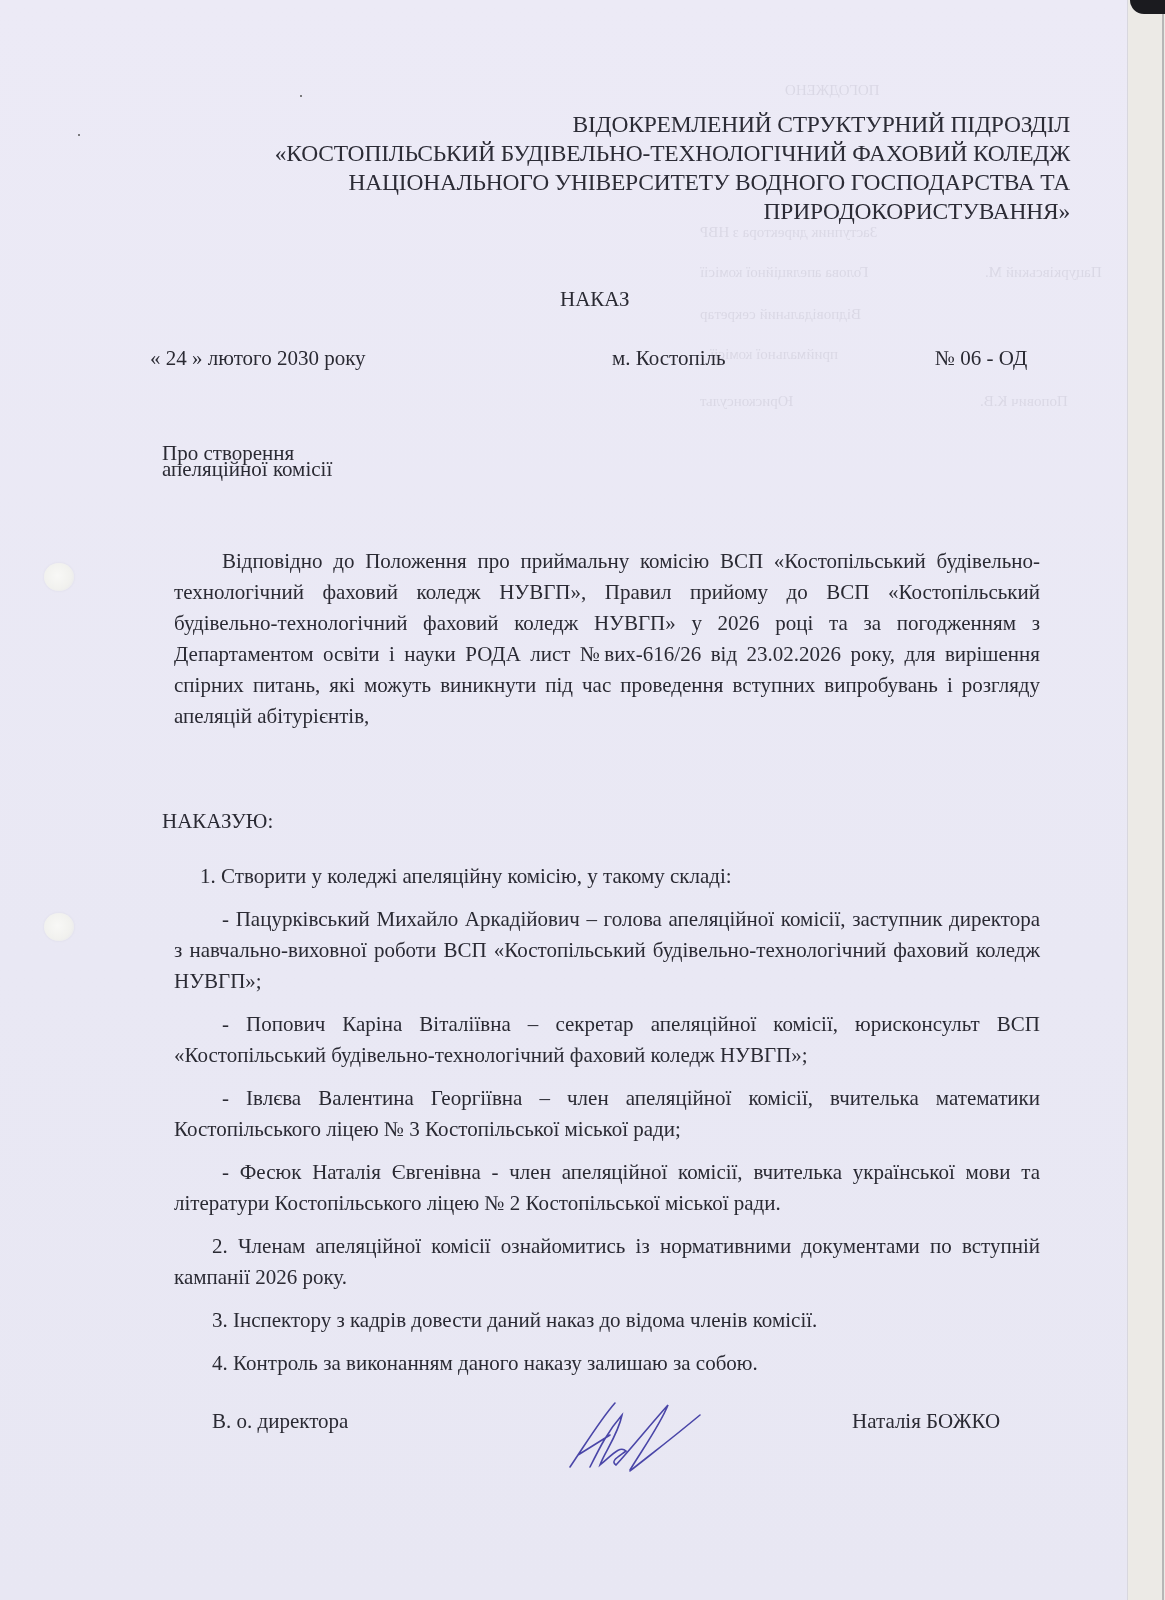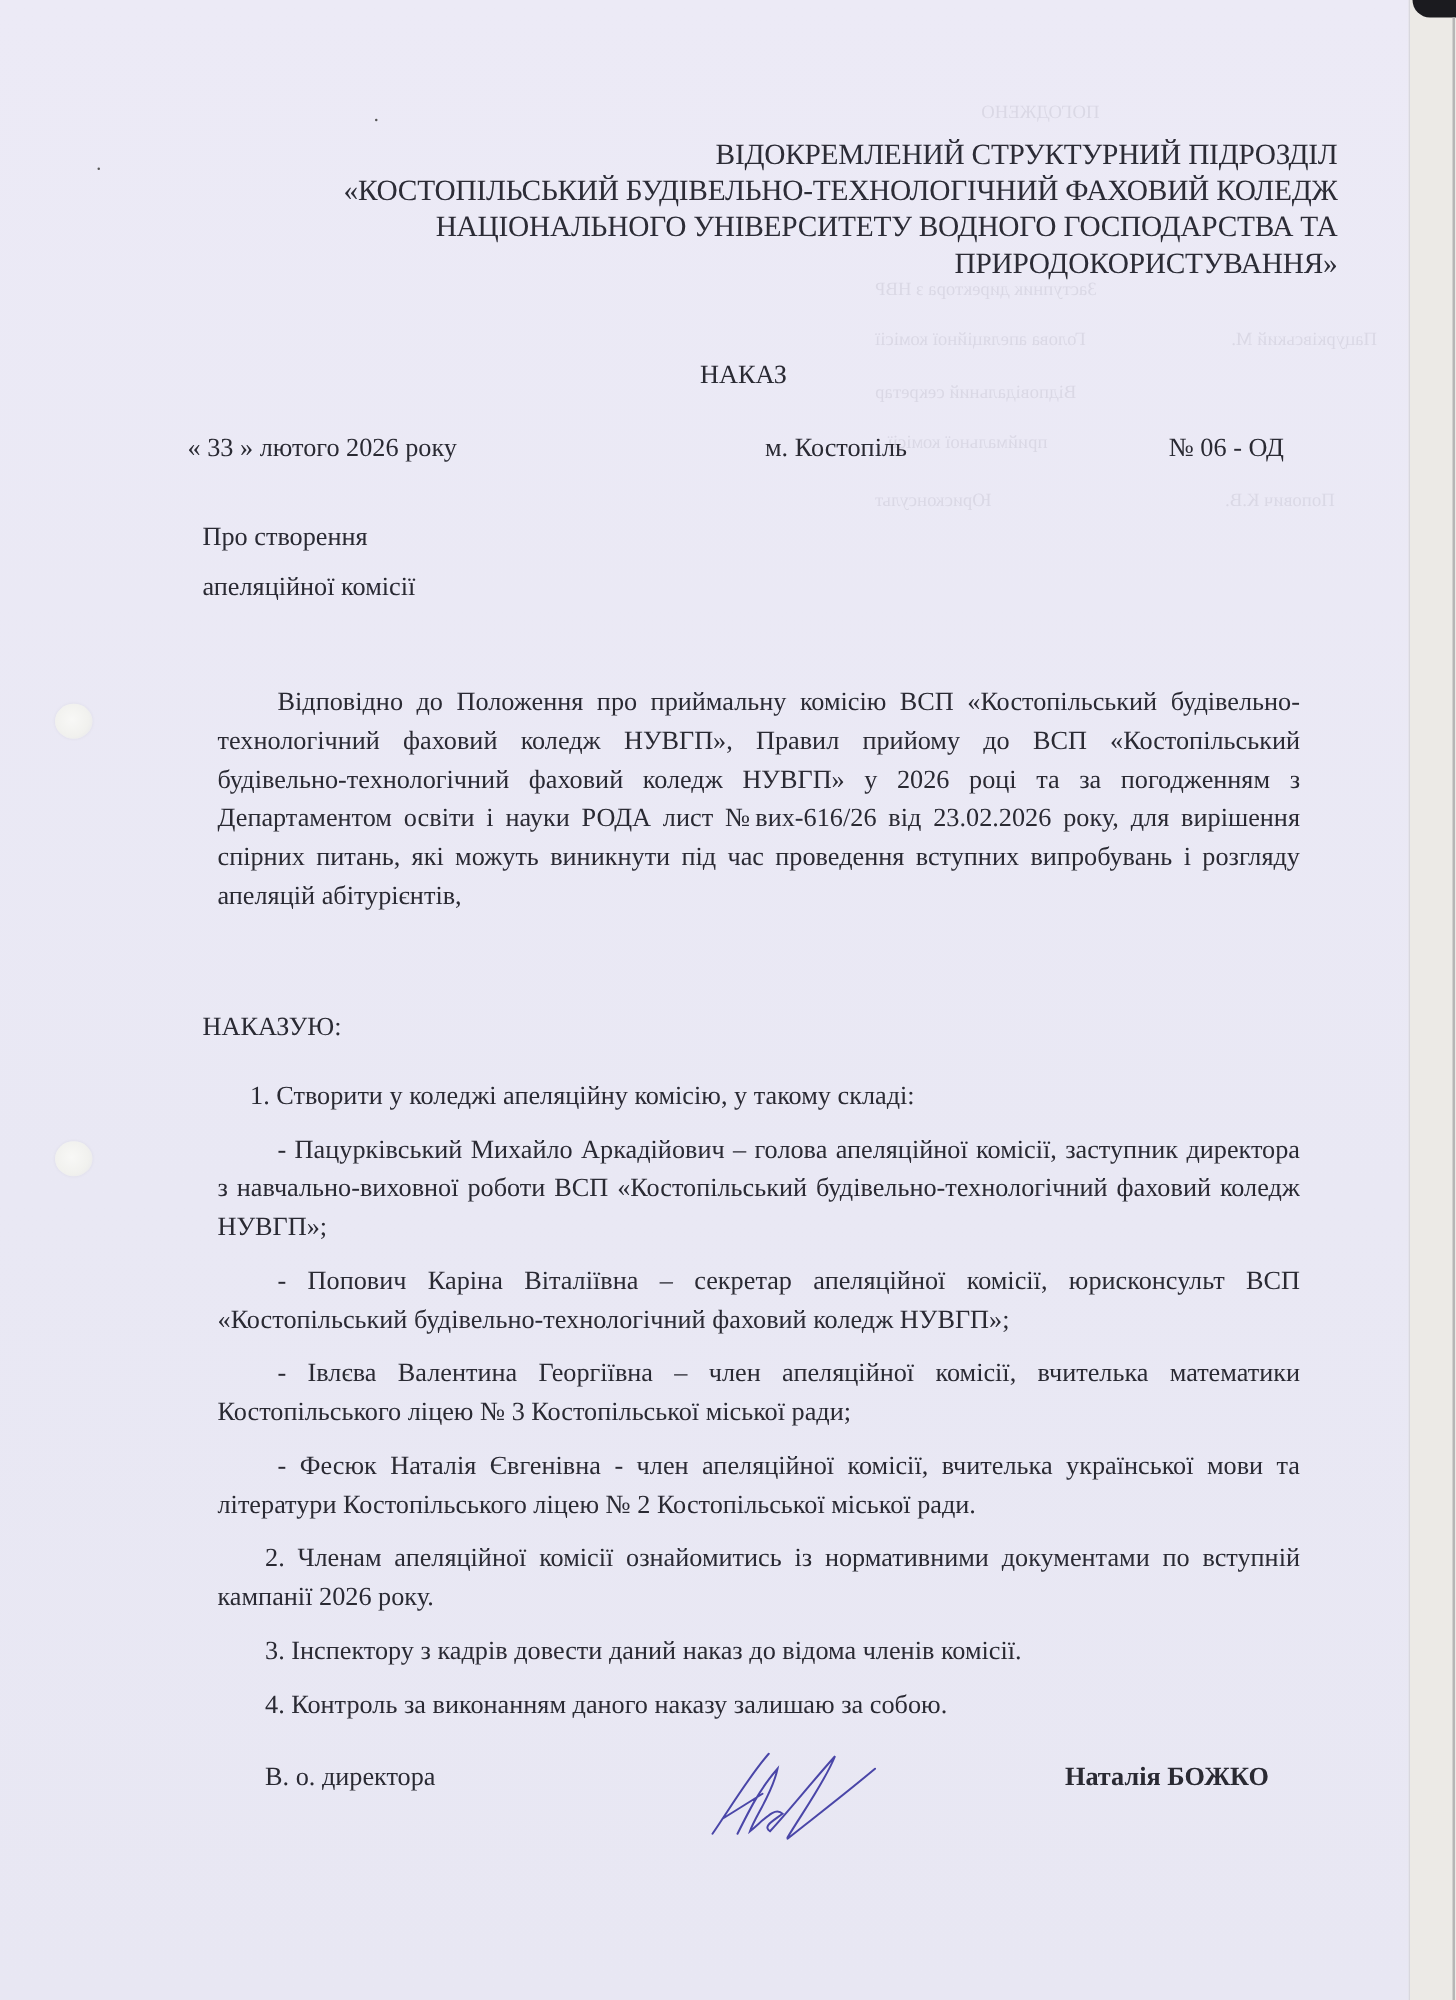--- a/index.html
+++ b/index.html
@@ -78,25 +78,25 @@
   <div class="hole h1"></div>
   <div class="hole h2"></div>
 
   <div class="title" style="top:110px;">ВІДОКРЕМЛЕНИЙ СТРУКТУРНИЙ ПІДРОЗДІЛ</div>
   <div class="title" style="top:139px;">«КОСТОПІЛЬСЬКИЙ БУДІВЕЛЬНО-ТЕХНОЛОГІЧНИЙ ФАХОВИЙ КОЛЕДЖ</div>
   <div class="title" style="top:168px;">НАЦІОНАЛЬНОГО УНІВЕРСИТЕТУ ВОДНОГО ГОСПОДАРСТВА ТА</div>
   <div class="title" style="top:197px;">ПРИРОДОКОРИСТУВАННЯ»</div>
 
   <div class="nakaz-title">НАКАЗ</div>
 
-  <div class="meta" style="left:150px;">« 33 »  лютого  2026 року</div>
+  <div class="meta" style="left:150px;">« 24 »  лютого  2030 року</div>
   <div class="meta" style="left:612px;">м. Костопіль</div>
   <div class="meta" style="left:935px;">№ 06 - ОД</div>
 
-  <div class="subject" style="top:417px;">Про створення</div>
+  <div class="subject" style="top:441px;">Про створення</div>
   <div class="subject" style="top:457px;">апеляційної комісії</div>
 
   <div class="body-text" style="top:534px;">
     <p class="indent">Відповідно до Положення про приймальну комісію ВСП «Костопільський будівельно-технологічний фаховий коледж НУВГП», Правил прийому до ВСП «Костопільський будівельно-технологічний фаховий коледж НУВГП»  у 2026 році та за погодженням з Департаментом освіти і науки РОДА лист №вих-616/26 від 23.02.2026 року, для вирішення спірних питань, які можуть виникнути під час проведення вступних випробувань і розгляду апеляцій абітурієнтів,</p>
   </div>
 
   <div class="subject" style="top:809px;">НАКАЗУЮ:</div>
 
   <div class="body-text" style="top:849px;">
     <p class="indent" style="text-indent:26px;">1.  Створити у коледжі апеляційну комісію, у такому складі:</p>
@@ -106,19 +106,19 @@
     <p class="indent">- Фесюк Наталія Євгенівна - член апеляційної комісії, вчителька української мови та літератури Костопільського ліцею  № 2 Костопільської міської ради.</p>
     <p class="indent" style="text-indent:38px;">2. Членам апеляційної комісії ознайомитись із нормативними документами по вступній кампанії 2026 року.</p>
     <p class="indent" style="text-indent:38px;">3. Інспектору з кадрів довести даний наказ до відома членів комісії.</p>
     <p class="indent" style="text-indent:38px;">4. Контроль за виконанням даного наказу залишаю за собою.</p>
   </div>
 
   <div class="signature-row" style="left:212px;">В. о. директора</div>
   <svg class="sig-svg" width="150" height="80" viewBox="0 0 150 80">
     <path d="M10 72 C 25 50, 40 25, 55 8 M 18 60 L 50 40 M 30 72 C 40 52, 48 36, 62 20 C 58 40, 44 58, 40 70 C 52 60, 60 50, 66 56 C 58 62, 50 66, 56 70 C 70 55, 90 30, 108 10 C 100 30, 82 55, 70 75 M 70 76 C 90 60, 110 45, 140 20" fill="none" stroke="#4a46a8" stroke-width="1.6" stroke-linecap="round"></path>
   </svg>
-  <div class="signature-row" style="left:852px;font-weight:bold;">Наталія БОЖКО</div>
+  <div class="signature-row" style="left:852px;">Наталія БОЖКО</div>
 </div>
 
 <div class="edge-strip">
   <div class="edge-corner"></div>
   <div class="edge-line"></div>
 </div>
 
 </body></html>

